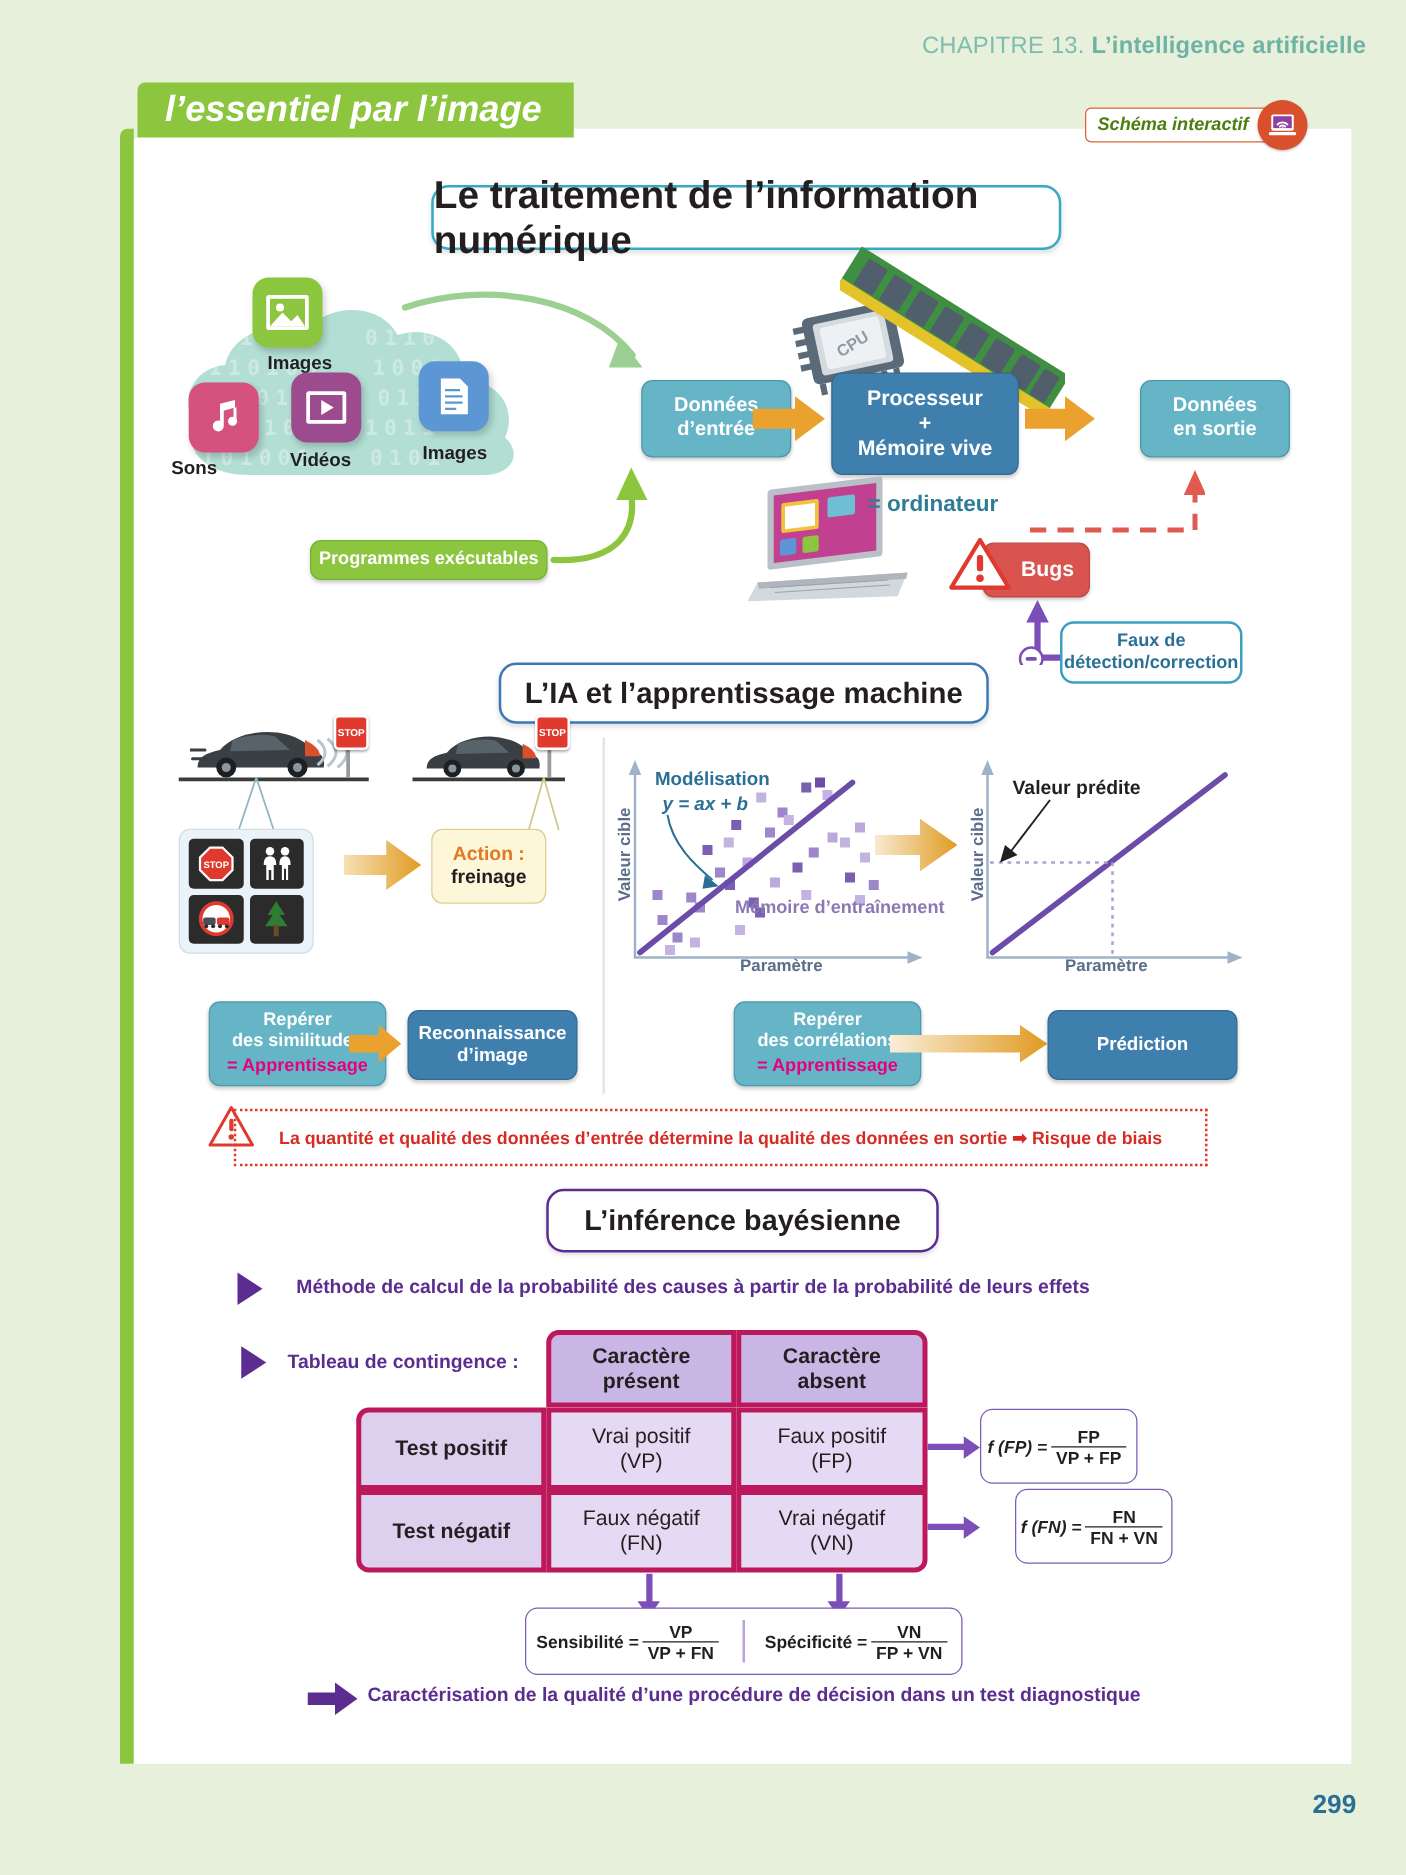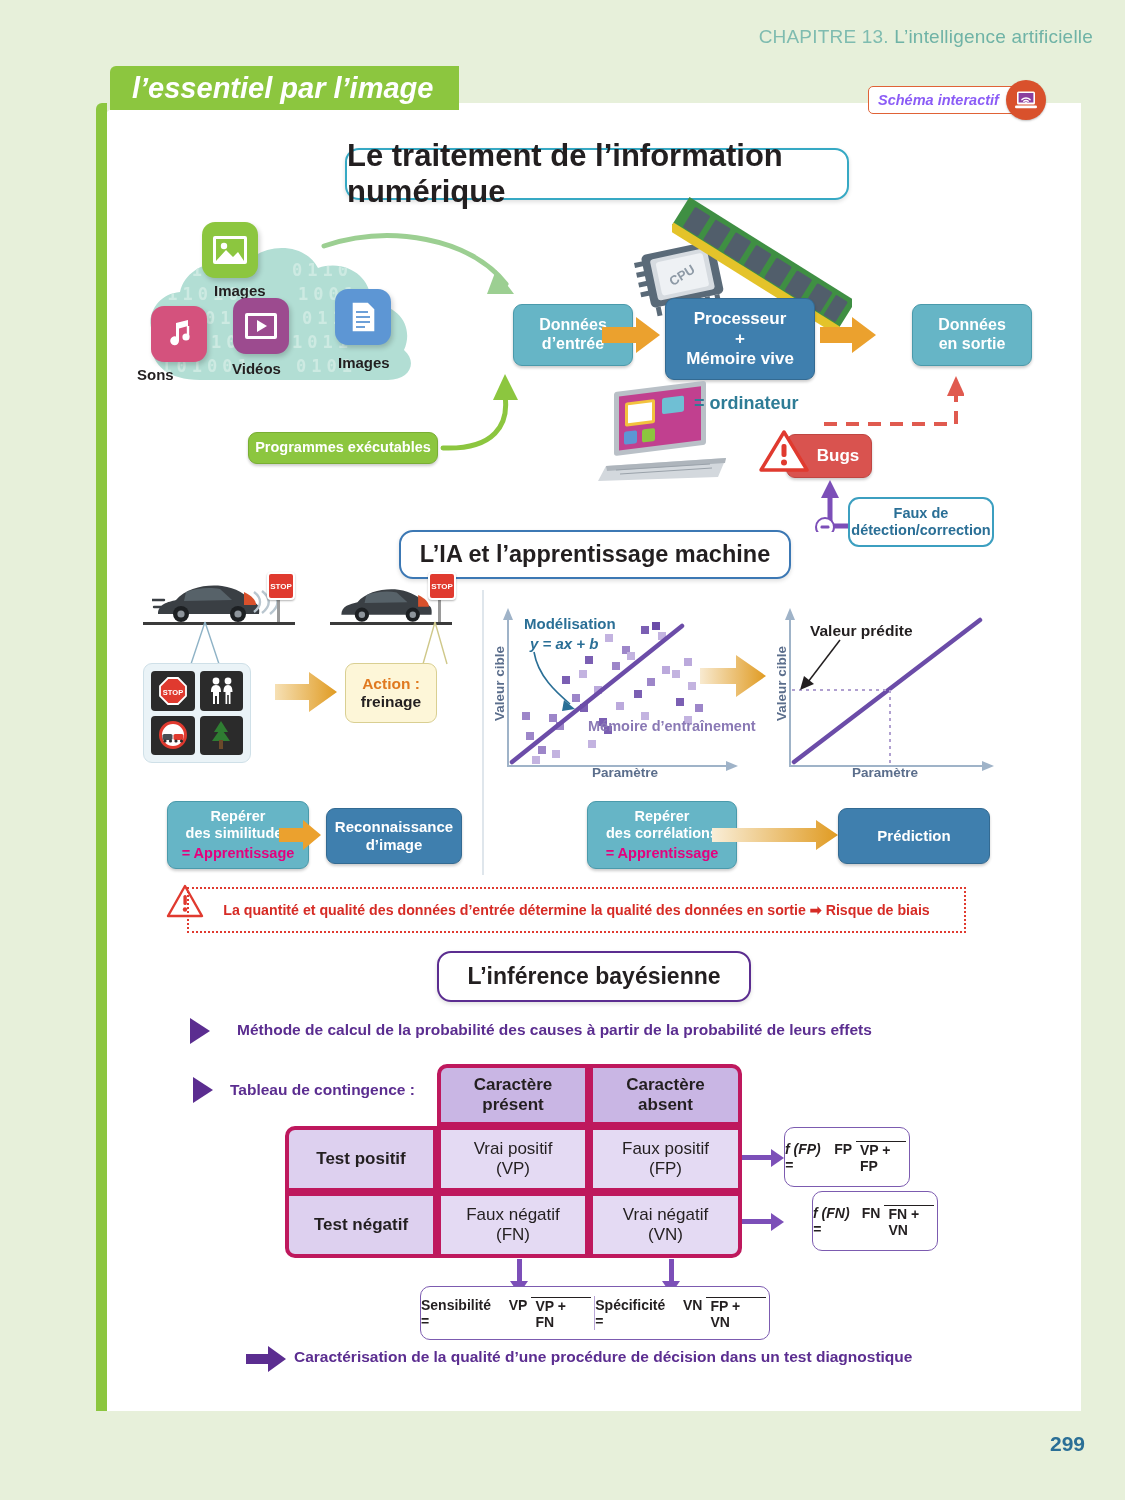--- a/index.html
+++ b/index.html
@@ -9,21 +9,21 @@
     font-family:"Liberation Sans", sans-serif;
     -webkit-font-smoothing:antialiased;
   }
   .abs{position:absolute;}
 
   
   #chapter-header{
     top:26px;right:32px;font-size:19px;color:#7fbcb0;letter-spacing:.2px;
   }
   #chapter-header .num{font-weight:400;}
-  #chapter-header .ttl{font-weight:400;color:#6fb3a6;}
+  #chapter-header .ttl{font-weight:700;color:#6fb3a6;}
 
   
   #page-panel{
     left:96px;top:103px;width:985px;height:1308px;background:#ffffff;
     border-top-left-radius:34px;
   }
   #green-rail{left:96px;top:103px;width:11px;height:1308px;background:#8cc63f;
     border-top-left-radius:6px;}
 
   
@@ -32,21 +32,21 @@
     background:#8cc63f;color:#ffffff;
     font-style:italic;font-weight:700;font-size:29px;
     display:flex;align-items:center;
     border-top-left-radius:6px;
   }
 
   
   #schema-badge{left:868px;top:80px;display:flex;align-items:center;}
   #schema-badge .label{
     border:1.5px solid #e06236;border-radius:5px;background:#ffffff;
-    color:#8b5cf6;font-style:italic;font-weight:700;font-size:14.5px;
+    color:#4d7c0f;font-style:italic;font-weight:700;font-size:14.5px;
     padding:5px 26px 5px 9px;
   }
   #schema-badge .circle{
     width:40px;height:40px;border-radius:50%;background:#d9512c;
     margin-left:-20px;display:flex;align-items:center;justify-content:center;
     box-shadow:0 1px 2px rgba(0,0,0,.25);
   }
 
   
   .sec-title{
@@ -141,21 +141,21 @@
       color:#231f20;font-size:17px;border:4px solid #be185d;}
   .ct.hdr{background:#c9b6e4;font-weight:700;}
   .ct.rowhdr{background:#ddd0ef;font-weight:700;}
   .ct.cell{background:#e4daf3;font-weight:400;}
 
   .formula-box{
     position:absolute;background:#fff;border:1.5px solid #7c5bb0;border-radius:10px;
     display:flex;align-items:center;justify-content:center;
     font-size:14px;color:#231f20;font-weight:700;
   }
-  .frac{display:inline-flex;flex-direction:row;align-items:flex-start;
+  .frac{display:inline-flex;flex-direction:column;align-items:center;
         vertical-align:middle;margin:0 3px;}
   .frac .num{padding:0 4px;}
   .frac .den{border-top:1.6px solid #231f20;padding:0 4px;}
 
   .purple-arrow-r{position:absolute;height:5px;background:#7c4fb8;}
   .purple-arrow-head-r{position:absolute;width:0;height:0;
     border-top:9px solid transparent;border-bottom:9px solid transparent;
     border-left:13px solid #7c4fb8;}
   .purple-arrow-d{position:absolute;width:5px;background:#7c4fb8;}
   .purple-arrow-head-d{position:absolute;width:0;height:0;

